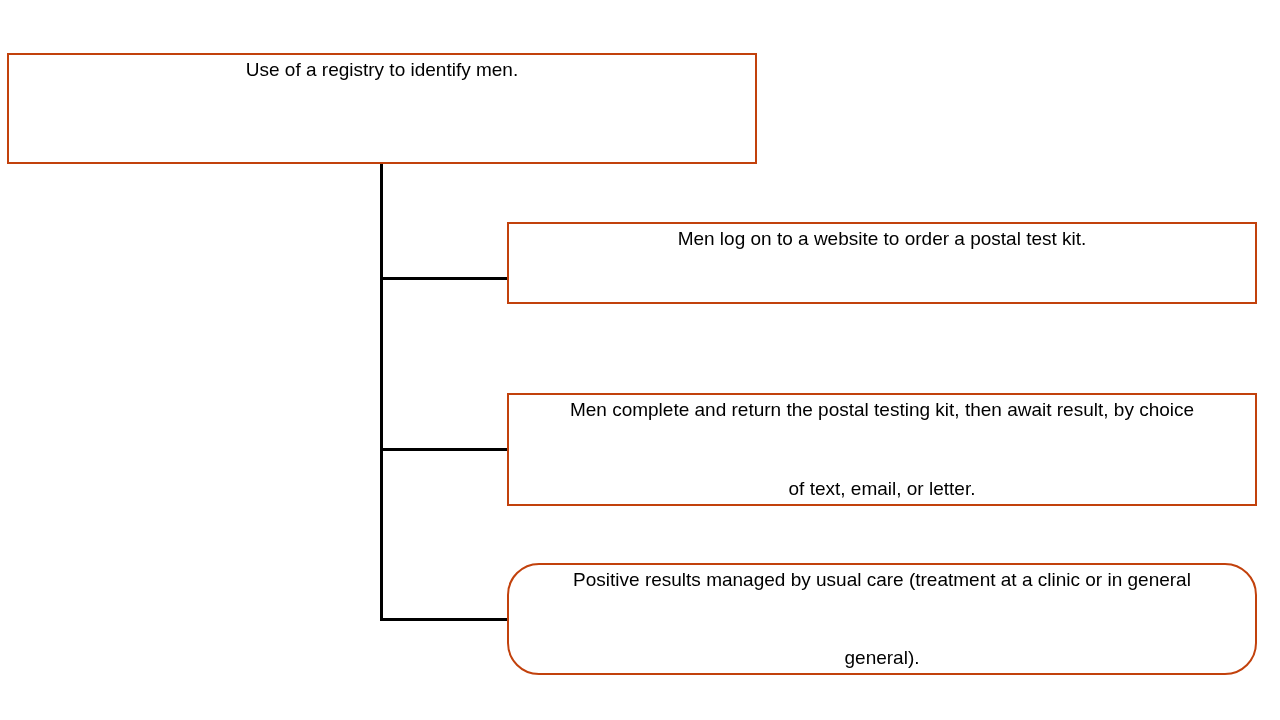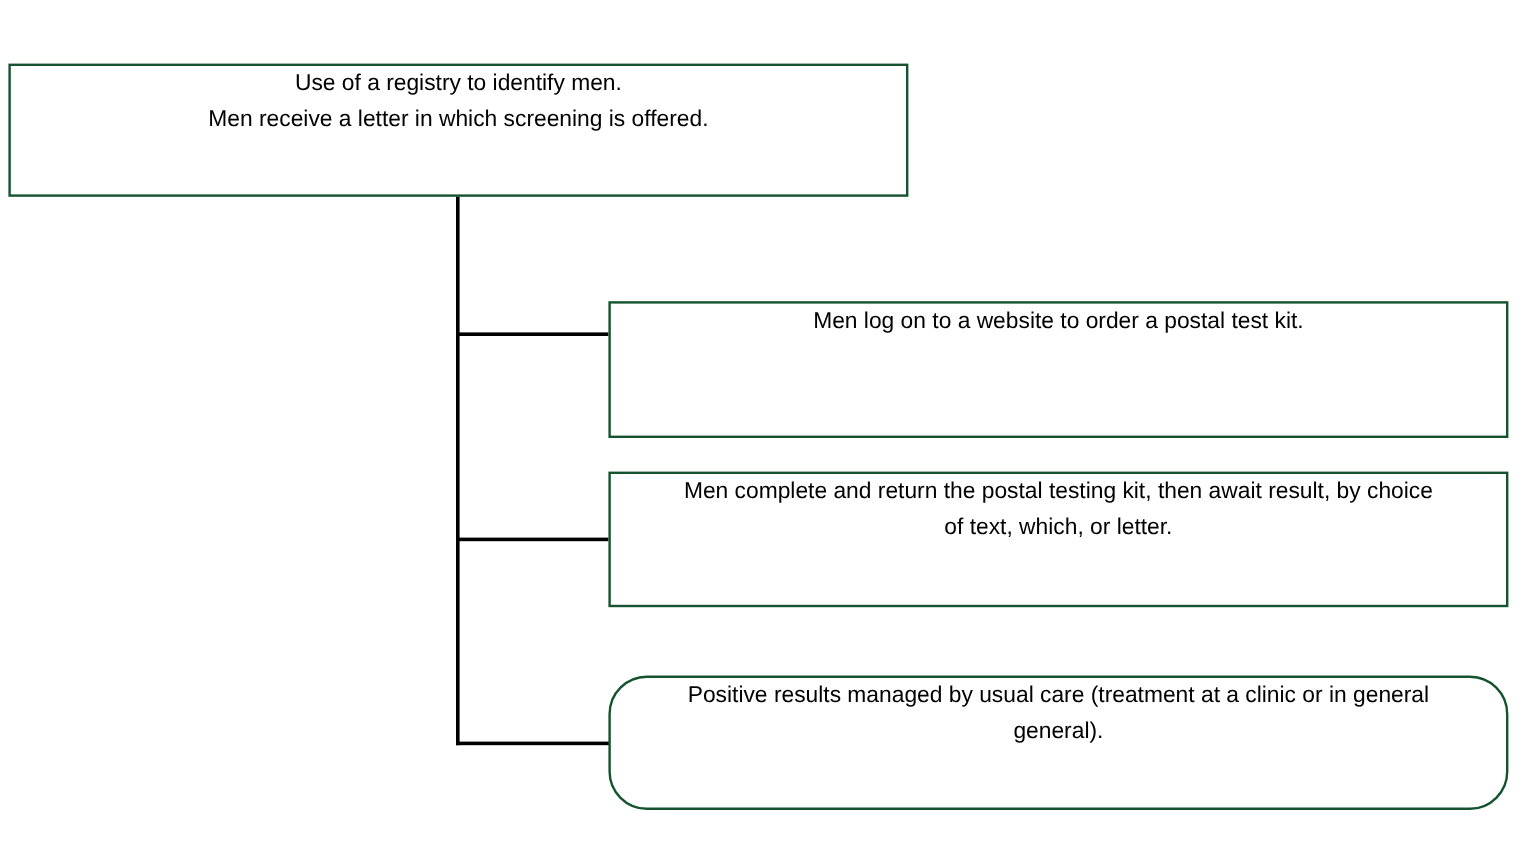--- a/index.html
+++ b/index.html
@@ -13,67 +13,66 @@
     height: 720px;
     background: #ffffff;
     overflow: hidden;
     font-family: "Liberation Sans", sans-serif;
     color: #000000;
   }
   .box {
     position: absolute;
     box-sizing: border-box;
     background: #ffffff;
-    border: 2px solid #14532d;
+    border: 2px solid #c2410c;
     display: flex;
     flex-direction: column;
-    justify-content: flex-start;
+    justify-content: space-between;
     align-items: center;
     text-align: center;
     font-size: 19px;
     line-height: 30px;
   }
   .tline {
     white-space: nowrap;
   }
   #box-root   { left: 7px;   top: 53px;  width: 750px; height: 111px; }
-  #box-step1  { left: 507px; top: 222px; width: 750px; height: 114px; margin-top: 29px; }
+  #box-step1  { left: 507px; top: 222px; width: 750px; height: 82px; }
   #box-step2  { left: 507px; top: 393px; width: 750px; height: 113px; }
   #box-step3  { left: 507px; top: 563px; width: 750px; height: 112px; border-radius: 32px; }
   .connector {
     position: absolute;
     background: #000000;
   }
   #trunk   { left: 380px; top: 164px; width: 3px;   height: 457px; }
   #branch1 { left: 380px; top: 277px; width: 129px; height: 3px; }
   #branch2 { left: 380px; top: 448px; width: 129px; height: 3px; }
   #branch3 { left: 380px; top: 618px; width: 129px; height: 3px; }
 </style>
 </head>
 <body>
 
 <div class="canvas">
 
   <div class="box" id="box-root">
     <div class="tline">Use of a registry to identify men.</div>
-    <div class="tline">Men receive a letter in which screening is offered.</div>
   </div>
 
   <div class="connector" id="trunk"></div>
   <div class="connector" id="branch1"></div>
   <div class="connector" id="branch2"></div>
   <div class="connector" id="branch3"></div>
 
   <div class="box" id="box-step1">
     <div class="tline">Men log on to a website to order a postal test kit.</div>
   </div>
 
   <div class="box" id="box-step2">
     <div class="tline">Men complete and return the postal testing kit, then await result, by choice</div>
-    <div class="tline">of text, which, or letter.</div>
+    <div class="tline">of text, email, or letter.</div>
   </div>
 
   <div class="box" id="box-step3">
     <div class="tline">Positive results managed by usual care (treatment at a clinic or in general</div>
     <div class="tline">general).</div>
   </div>
 
 </div>
 
 </body></html>

